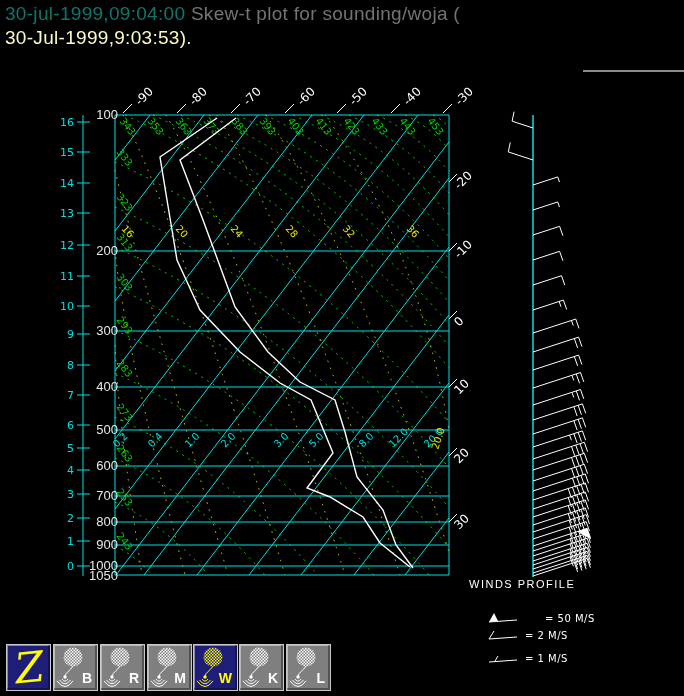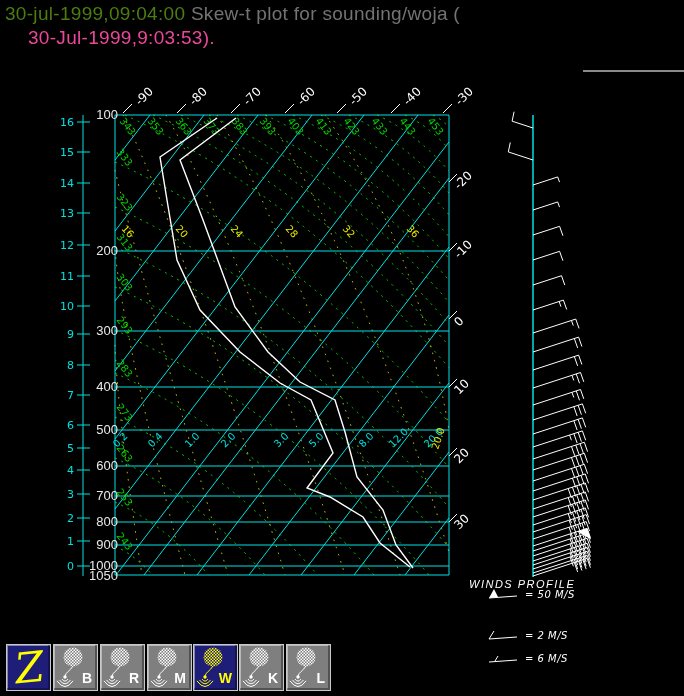--- a/index.html
+++ b/index.html
@@ -1,25 +1,25 @@
 <!DOCTYPE html>
 <html><head>
 <meta charset="utf-8">
 <style>
   html,body{margin:0;padding:0;background:#000;}
   #root{position:relative;width:684px;height:696px;background:#000;overflow:hidden;
         font-family:"Liberation Sans",sans-serif;}
   .titleline{position:absolute;left:5px;white-space:pre;font-size:19px;letter-spacing:.3px;}
   #title1{top:3px;}
-  #title2{top:27px;color:#ec4899;margin-left:23px;}
-  .t-time{color:#4d7c0f;}
+  #title2{top:27px;color:#fef9c3;}
+  .t-time{color:#0f766e;}
   .t-main{color:#737373;}
   #sep{position:absolute;left:583px;top:70px;width:101px;height:2px;background:#8a8a8a;}
   #plot{position:absolute;left:0;top:0;}
-  #legend{position:absolute;left:469px;top:578px;width:210px;color:#fff;font-style:italic;}
+  #legend{position:absolute;left:469px;top:578px;width:210px;color:#fff;}
   #legend .lg-title{font-size:11px;letter-spacing:1.5px;}
   .lg-row{position:absolute;left:18px;display:flex;align-items:center;height:16px;}
   .lg-row svg{margin-right:6px;}
   .lg-label{font-size:10px;letter-spacing:.5px;color:#fff;font-family:"DejaVu Sans",sans-serif;}
   #toolbar{position:absolute;left:0;top:643px;width:684px;height:50px;}
   .tb-btn{position:absolute;top:1px;width:45px;height:47px;background:#7f7f7f;
           border:1px solid #c8c8c8;box-sizing:border-box;cursor:pointer;
           box-shadow:inset -2px -2px 0 rgba(0,0,0,.35), inset 1px 1px 0 rgba(255,255,255,.45);}
   .tb-btn.navy{background:#1e1e78;}
   .tb-letter{position:absolute;right:5px;bottom:4px;font-weight:bold;font-size:14px;color:#fff;
@@ -390,40 +390,40 @@
         <line x1="533" y1="576" x2="587.15" y2="558.33" stroke="#ffffff" stroke-width="1"></line>
         <line x1="587.15" y1="558.33" x2="590.4499999999999" y2="567.73" stroke="#ffffff" stroke-width="1"></line>
         <line x1="582.875" y1="559.725" x2="586.175" y2="569.125" stroke="#ffffff" stroke-width="1"></line>
         <line x1="578.6" y1="561.12" x2="581.9" y2="570.52" stroke="#ffffff" stroke-width="1"></line>
         <line x1="574.3249999999999" y1="562.515" x2="577.6249999999999" y2="571.915" stroke="#ffffff" stroke-width="1"></line>
       </g>
     </svg>
 
   <div id="legend">
     <div class="lg-title">WINDS PROFILE</div>
-  <div class="lg-row" style="top: 8px;">
+  <div class="lg-row" style="top: 32px; gap: 20px;">
         <svg width="32" height="14">
           <line x1="2" y1="11" x2="30" y2="9" stroke="#fff" stroke-width="1"></line>
           <polygon points="2,11 7,2 11,10" fill="#fff"></polygon>
         </svg>
         <span class="lg-label">= 50 M/S</span>
       </div>
       <div class="lg-row" style="top: 49px;">
         <svg width="32" height="14">
           <line x1="2" y1="11" x2="30" y2="9" stroke="#fff" stroke-width="1"></line>
           <line x1="2" y1="11" x2="7" y2="3" stroke="#fff" stroke-width="1"></line>
         </svg>
         <span class="lg-label">= 2 M/S</span>
       </div>
       <div class="lg-row" style="top: 72px;">
         <svg width="32" height="14">
           <line x1="2" y1="11" x2="30" y2="9" stroke="#fff" stroke-width="1"></line>
           <line x1="8" y1="10" x2="11" y2="5" stroke="#fff" stroke-width="1"></line>
         </svg>
-        <span class="lg-label">= 6 M/S</span>
+        <span class="lg-label">= 1 M/S</span>
       </div>
     </div>
 
   <div id="toolbar">
       <div class="tb-btn navy" style="left: 6px;">
         <div class="zglyph">Z</div>
       </div>
       <div class="tb-btn" style="left: 53px;"><svg width="43" height="45">
           <circle cx="19" cy="12" r="9.5" fill="url(#chk-w)"></circle>
           <path d="M19,21 C16,26 12,27 11,31" fill="none" stroke="#ffffff" stroke-width="1"></path>

